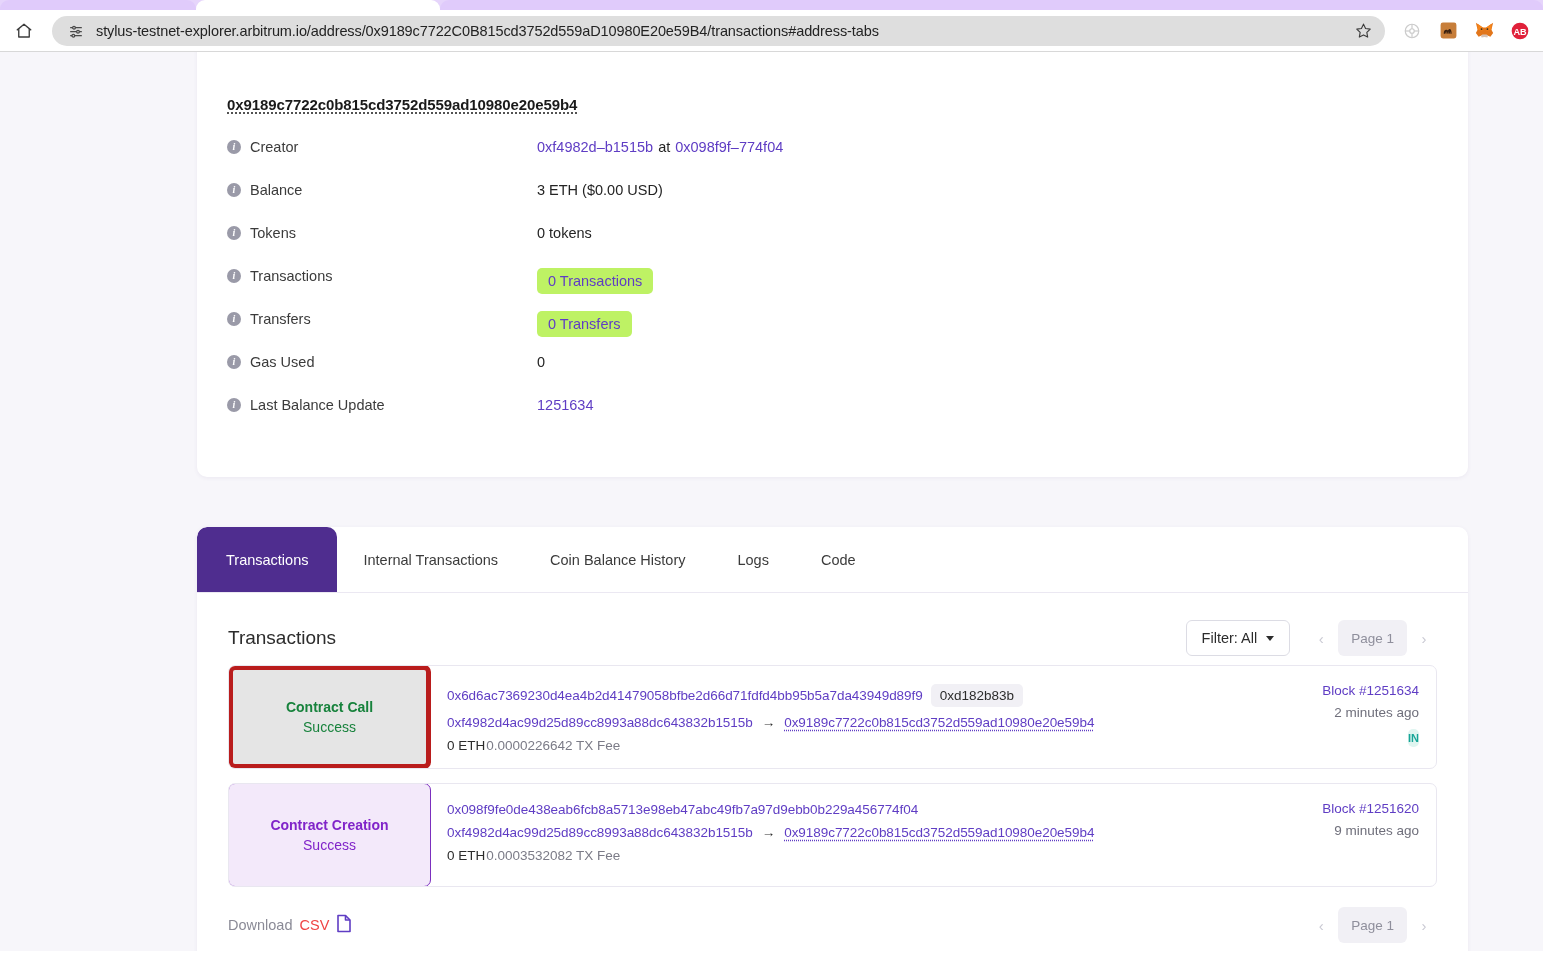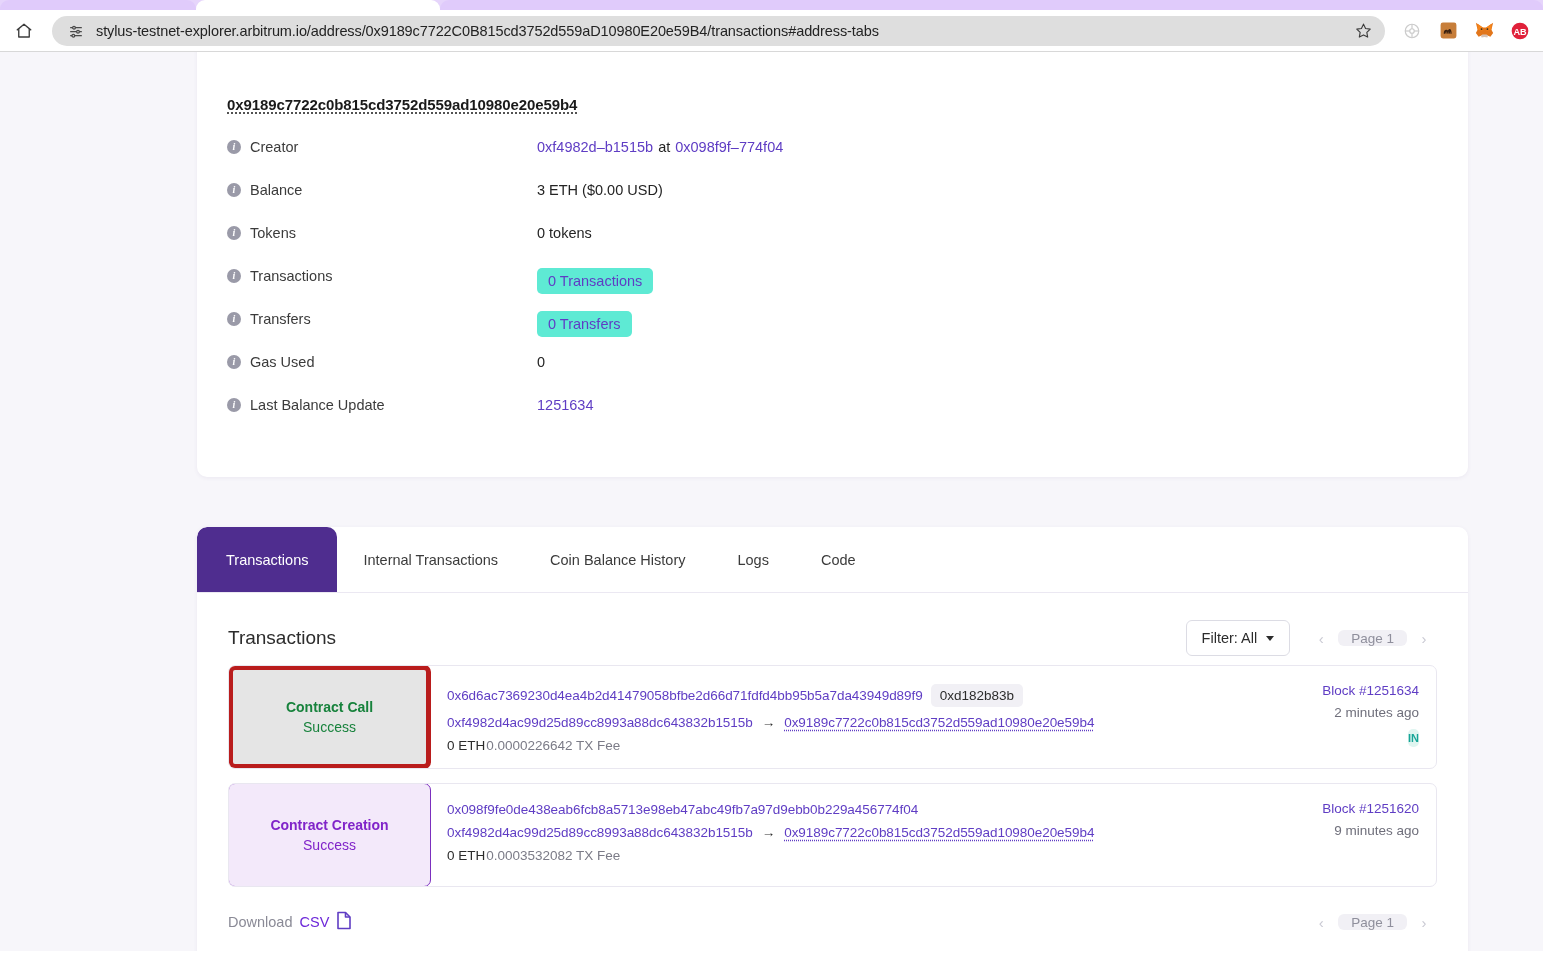--- a/index.html
+++ b/index.html
@@ -195,21 +195,21 @@
     color: #5f3dc4;
     text-decoration: none;
     cursor: pointer;
   }
   .plain-at {
     color: #242424;
   }
   .pill {
     display: inline-flex;
     align-items: center;
-    background: #5eead4;
+    background: #bef264;
     color: #5f3dc4;
     border-radius: 5px;
     padding: 5px 11px;
     font-size: 14.5px;
     cursor: pointer;
   }
 
   
   .tx-card {
     position: absolute;
@@ -299,21 +299,21 @@
     display: flex; align-items: center; justify-content: center;
     color: #c9c9d3;
     font-size: 15px;
     cursor: pointer;
     border-radius: 5px;
   }
   .pager-page {
     background: #f1f0f5;
     color: #8f8f9c;
     border-radius: 6px;
-    height: 16px;
+    height: 36px;
     padding: 0 13px;
     display: flex;
     align-items: center;
     font-size: 13.5px;
     cursor: pointer;
   }
 
   
   .tx-row {
     display: flex;
@@ -424,21 +424,21 @@
     margin-top: 20px;
   }
   .download-csv {
     display: flex;
     align-items: center;
     gap: 7px;
     font-size: 14.5px;
     cursor: pointer;
   }
   .dl-word { color: #8a8a96; }
-  .csv-word { color: #6d28d9; }
+  .csv-word { color: #ef4444; }
 </style>
 </head>
 <body>
 
 <div class="browser-chrome">
 
   <div class="tab-strip">
     <div class="tab t1"></div>
     <div class="tab active"></div>
     <div class="tab t3"></div>

